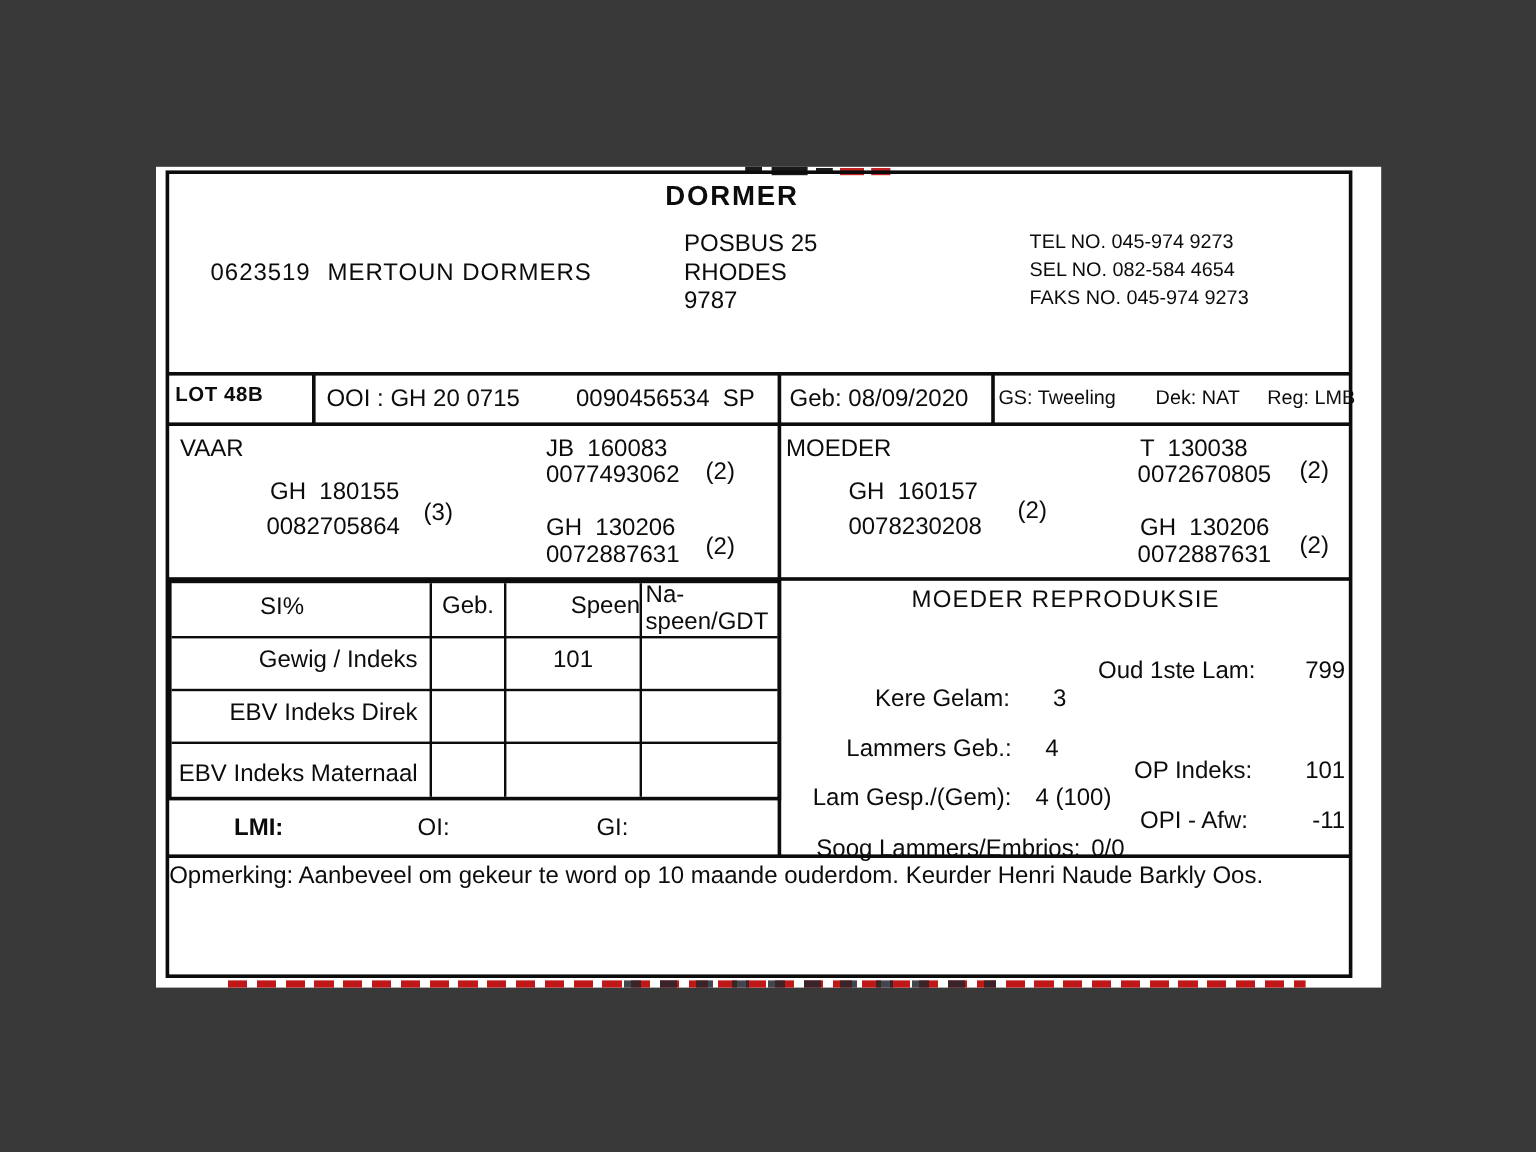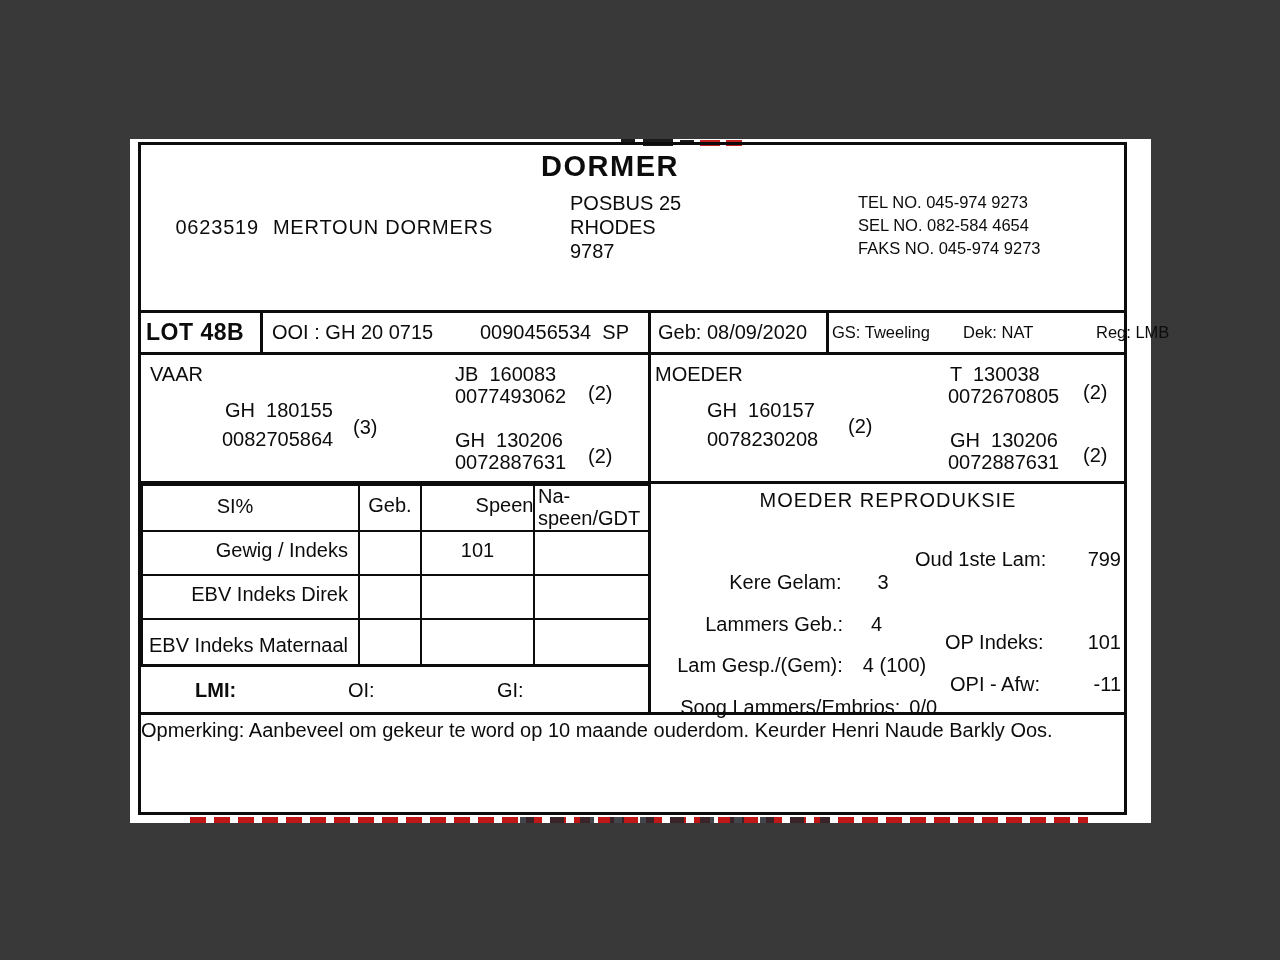--- a/index.html
+++ b/index.html
@@ -8,22 +8,22 @@
     position:relative;width:1280px;height:960px;overflow:hidden;
     background:#393939;color:#0c0c0c;
     font-family:"Liberation Sans", sans-serif;
   }
   .card{position:absolute;background:#ffffff;}
   .border-box{position:absolute;border:3px solid #0c0c0c;box-sizing:border-box;}
   .ln{position:absolute;background:#0c0c0c;}
   .txt{position:absolute;white-space:pre;line-height:1.15;}
   .f20{font-size:20px;}
   .f16{font-size:16.5px;}
-  .title{font-size:29px;font-weight:700;letter-spacing:1.5px;text-align:center;}
-  .lot{font-size:23px;font-weight:700;letter-spacing:.5px;}
+  .title{font-size:23px;font-weight:700;letter-spacing:1.5px;text-align:center;}
+  .lot{font-size:17px;font-weight:700;letter-spacing:.5px;}
   .ctr{text-align:center;}
   .rgt{text-align:right;}
   .flexrow{display:flex;justify-content:space-between;}
   .red-strip{
     position:absolute;height:6px;
     background:repeating-linear-gradient(90deg,#c01818 0 16px,rgba(0,0,0,0) 16px 24px);
   }
   .dark-strip{
     position:absolute;height:6px;opacity:.85;
     background:repeating-linear-gradient(90deg,#22252c 0 14px,rgba(0,0,0,0) 14px 30px);
@@ -66,21 +66,21 @@
   <div class="ln" style="left:260px;top:310px;width:3px;height:45px;"></div>
   <div class="ln" style="left:648px;top:310px;width:3px;height:405px;"></div>
   <div class="ln" style="left:826px;top:310px;width:3px;height:45px;"></div>
 
   <div class="txt lot" style="left:146px;top:319px;">LOT 48B</div>
   <div class="txt f20" style="left:272px;top:321px;">OOI : GH 20 0715</div>
   <div class="txt f20" style="left:480px;top:321px;">0090456534  SP</div>
   <div class="txt f20" style="left:658px;top:321px;">Geb: 08/09/2020</div>
   <div class="txt f16" style="left:832px;top:323px;">GS: Tweeling</div>
   <div class="txt f16" style="left:963px;top:323px;">Dek: NAT</div>
-  <div class="txt f16" style="left:1056px;top:323px;margin-left:40px;">Reg: LMB</div>
+  <div class="txt f16" style="left:1056px;top:323px;">Reg: LMB</div>
 
   <div class="txt f20" style="left:150px;top:363px;">VAAR</div>
   <div class="txt f20" style="left:225px;top:399px;">GH  180155</div>
   <div class="txt f20" style="left:222px;top:428px;">0082705864</div>
   <div class="txt f20" style="left:353px;top:416px;">(3)</div>
   <div class="txt f20" style="left:455px;top:363px;">JB  160083</div>
   <div class="txt f20" style="left:455px;top:385px;">0077493062</div>
   <div class="txt f20" style="left:588px;top:382px;">(2)</div>
   <div class="txt f20" style="left:455px;top:429px;">GH  130206</div>
   <div class="txt f20" style="left:455px;top:451px;">0072887631</div>

